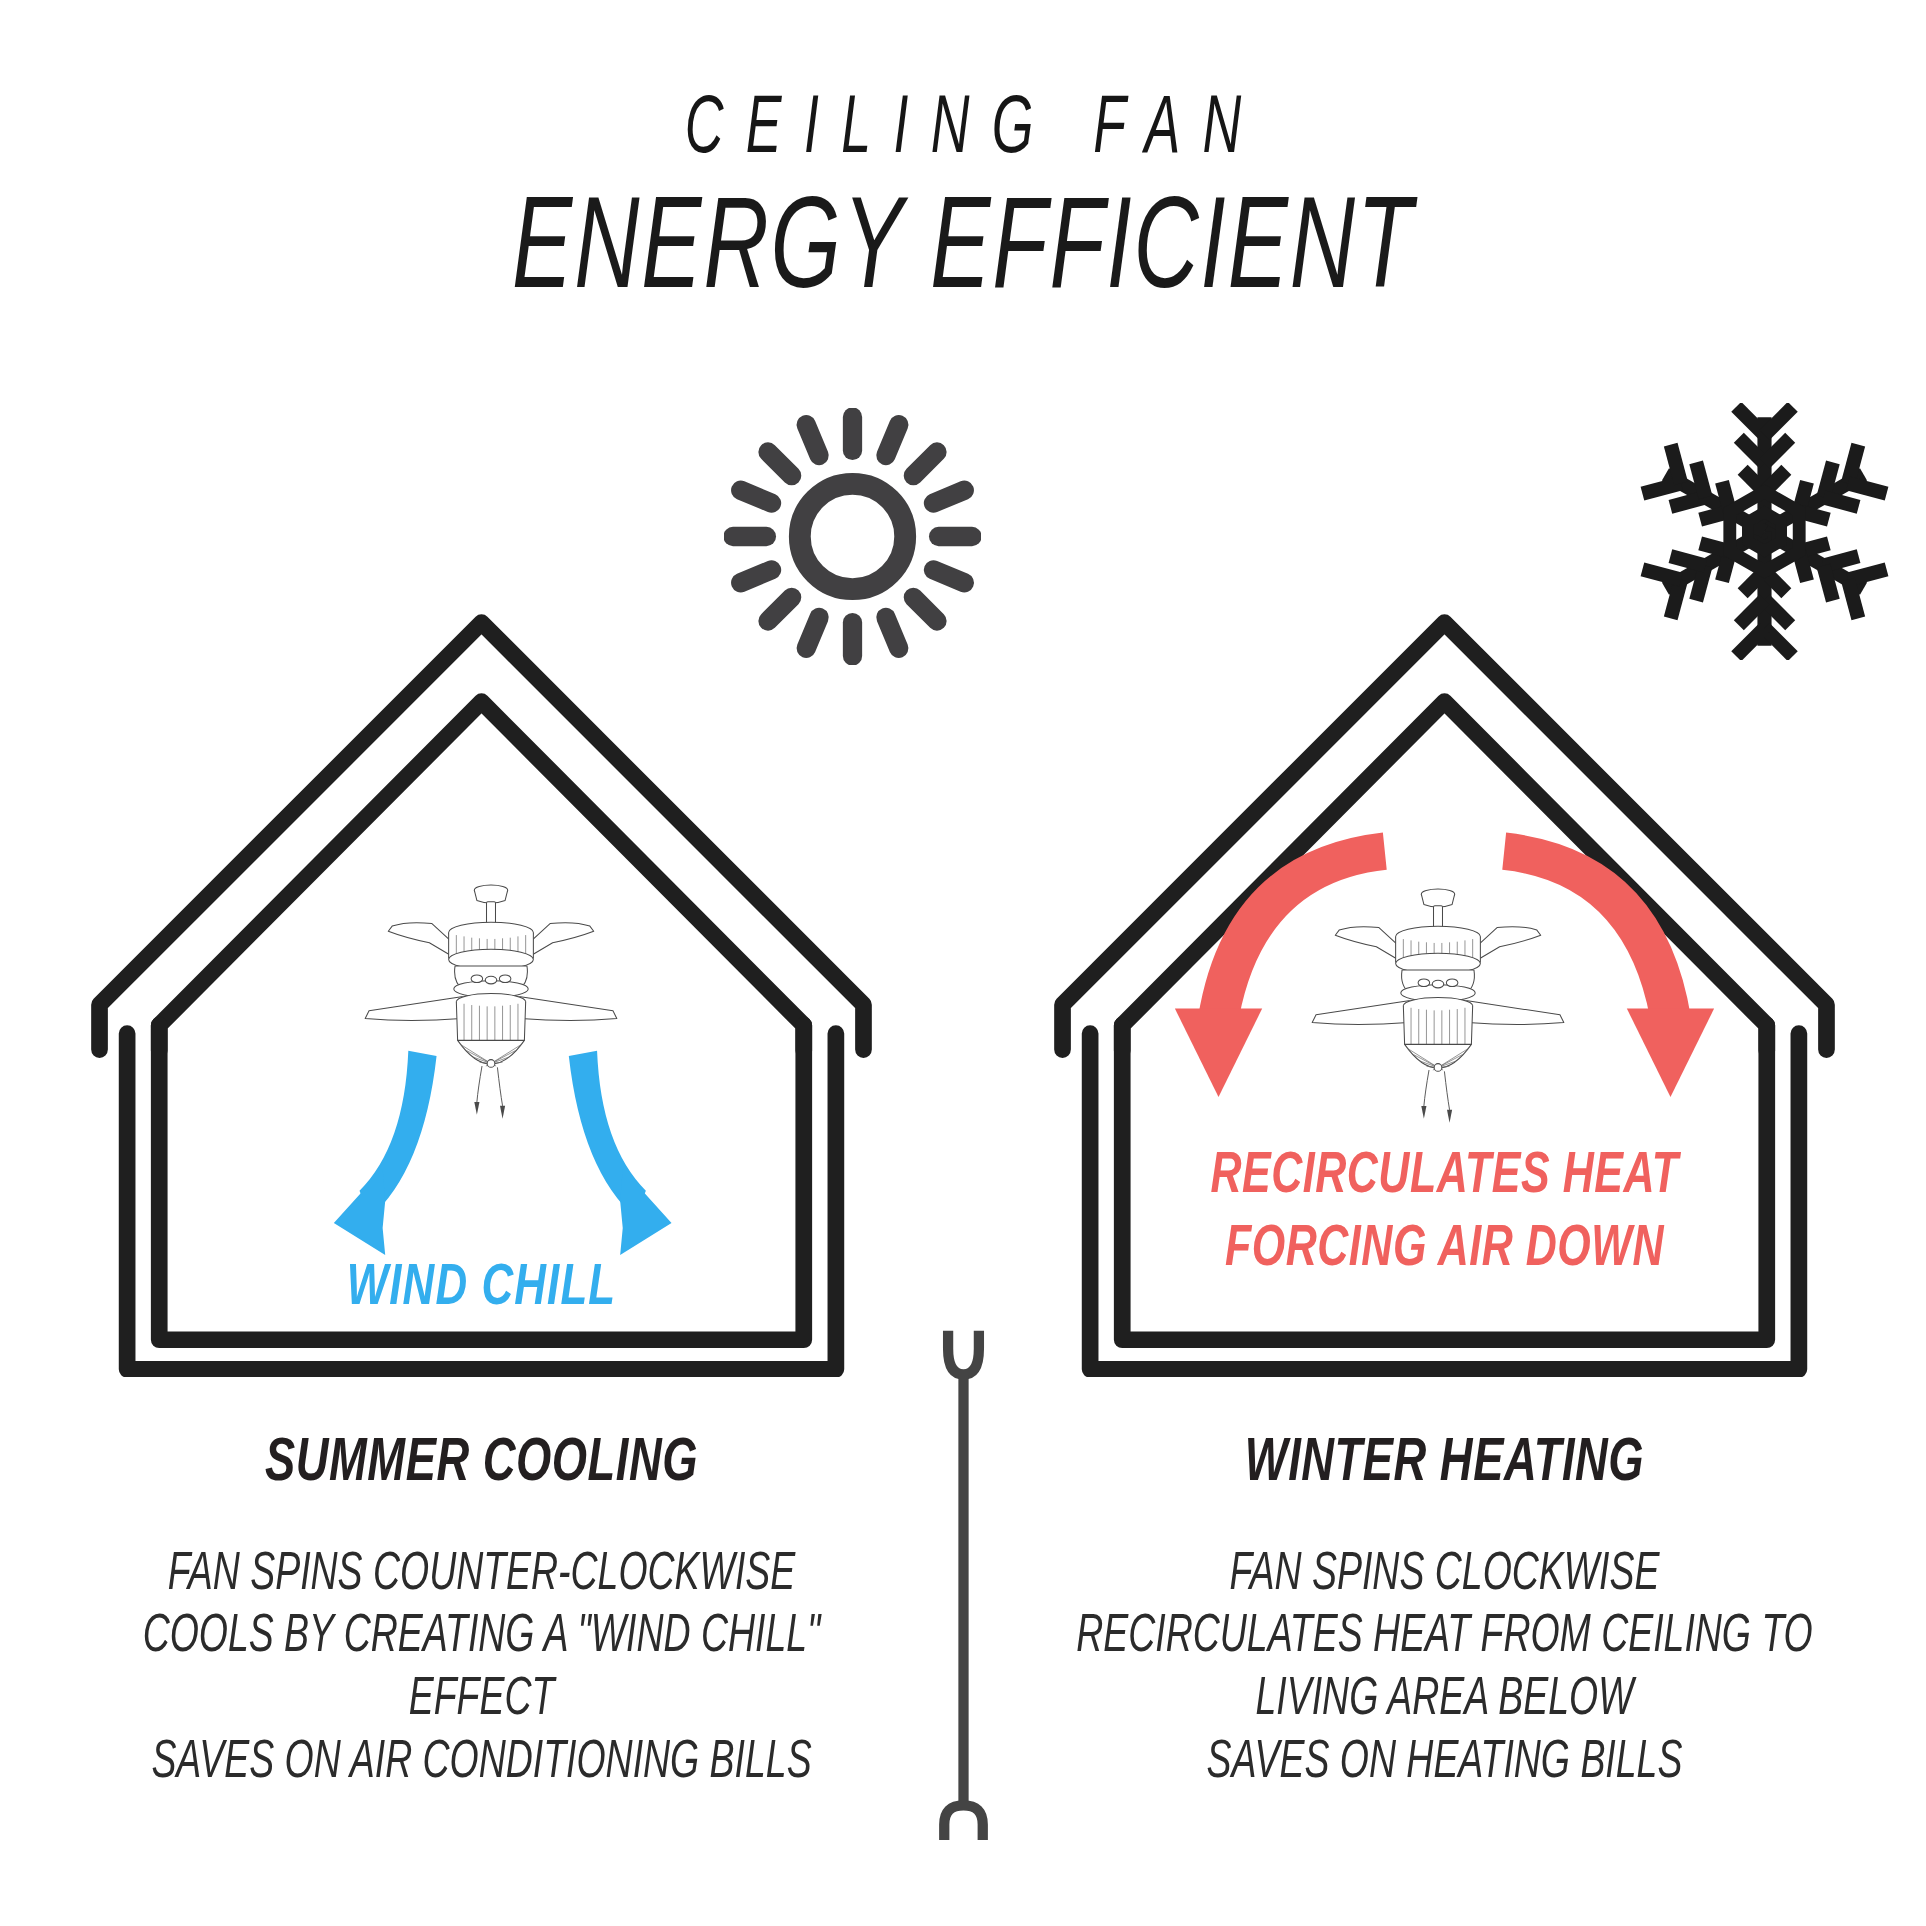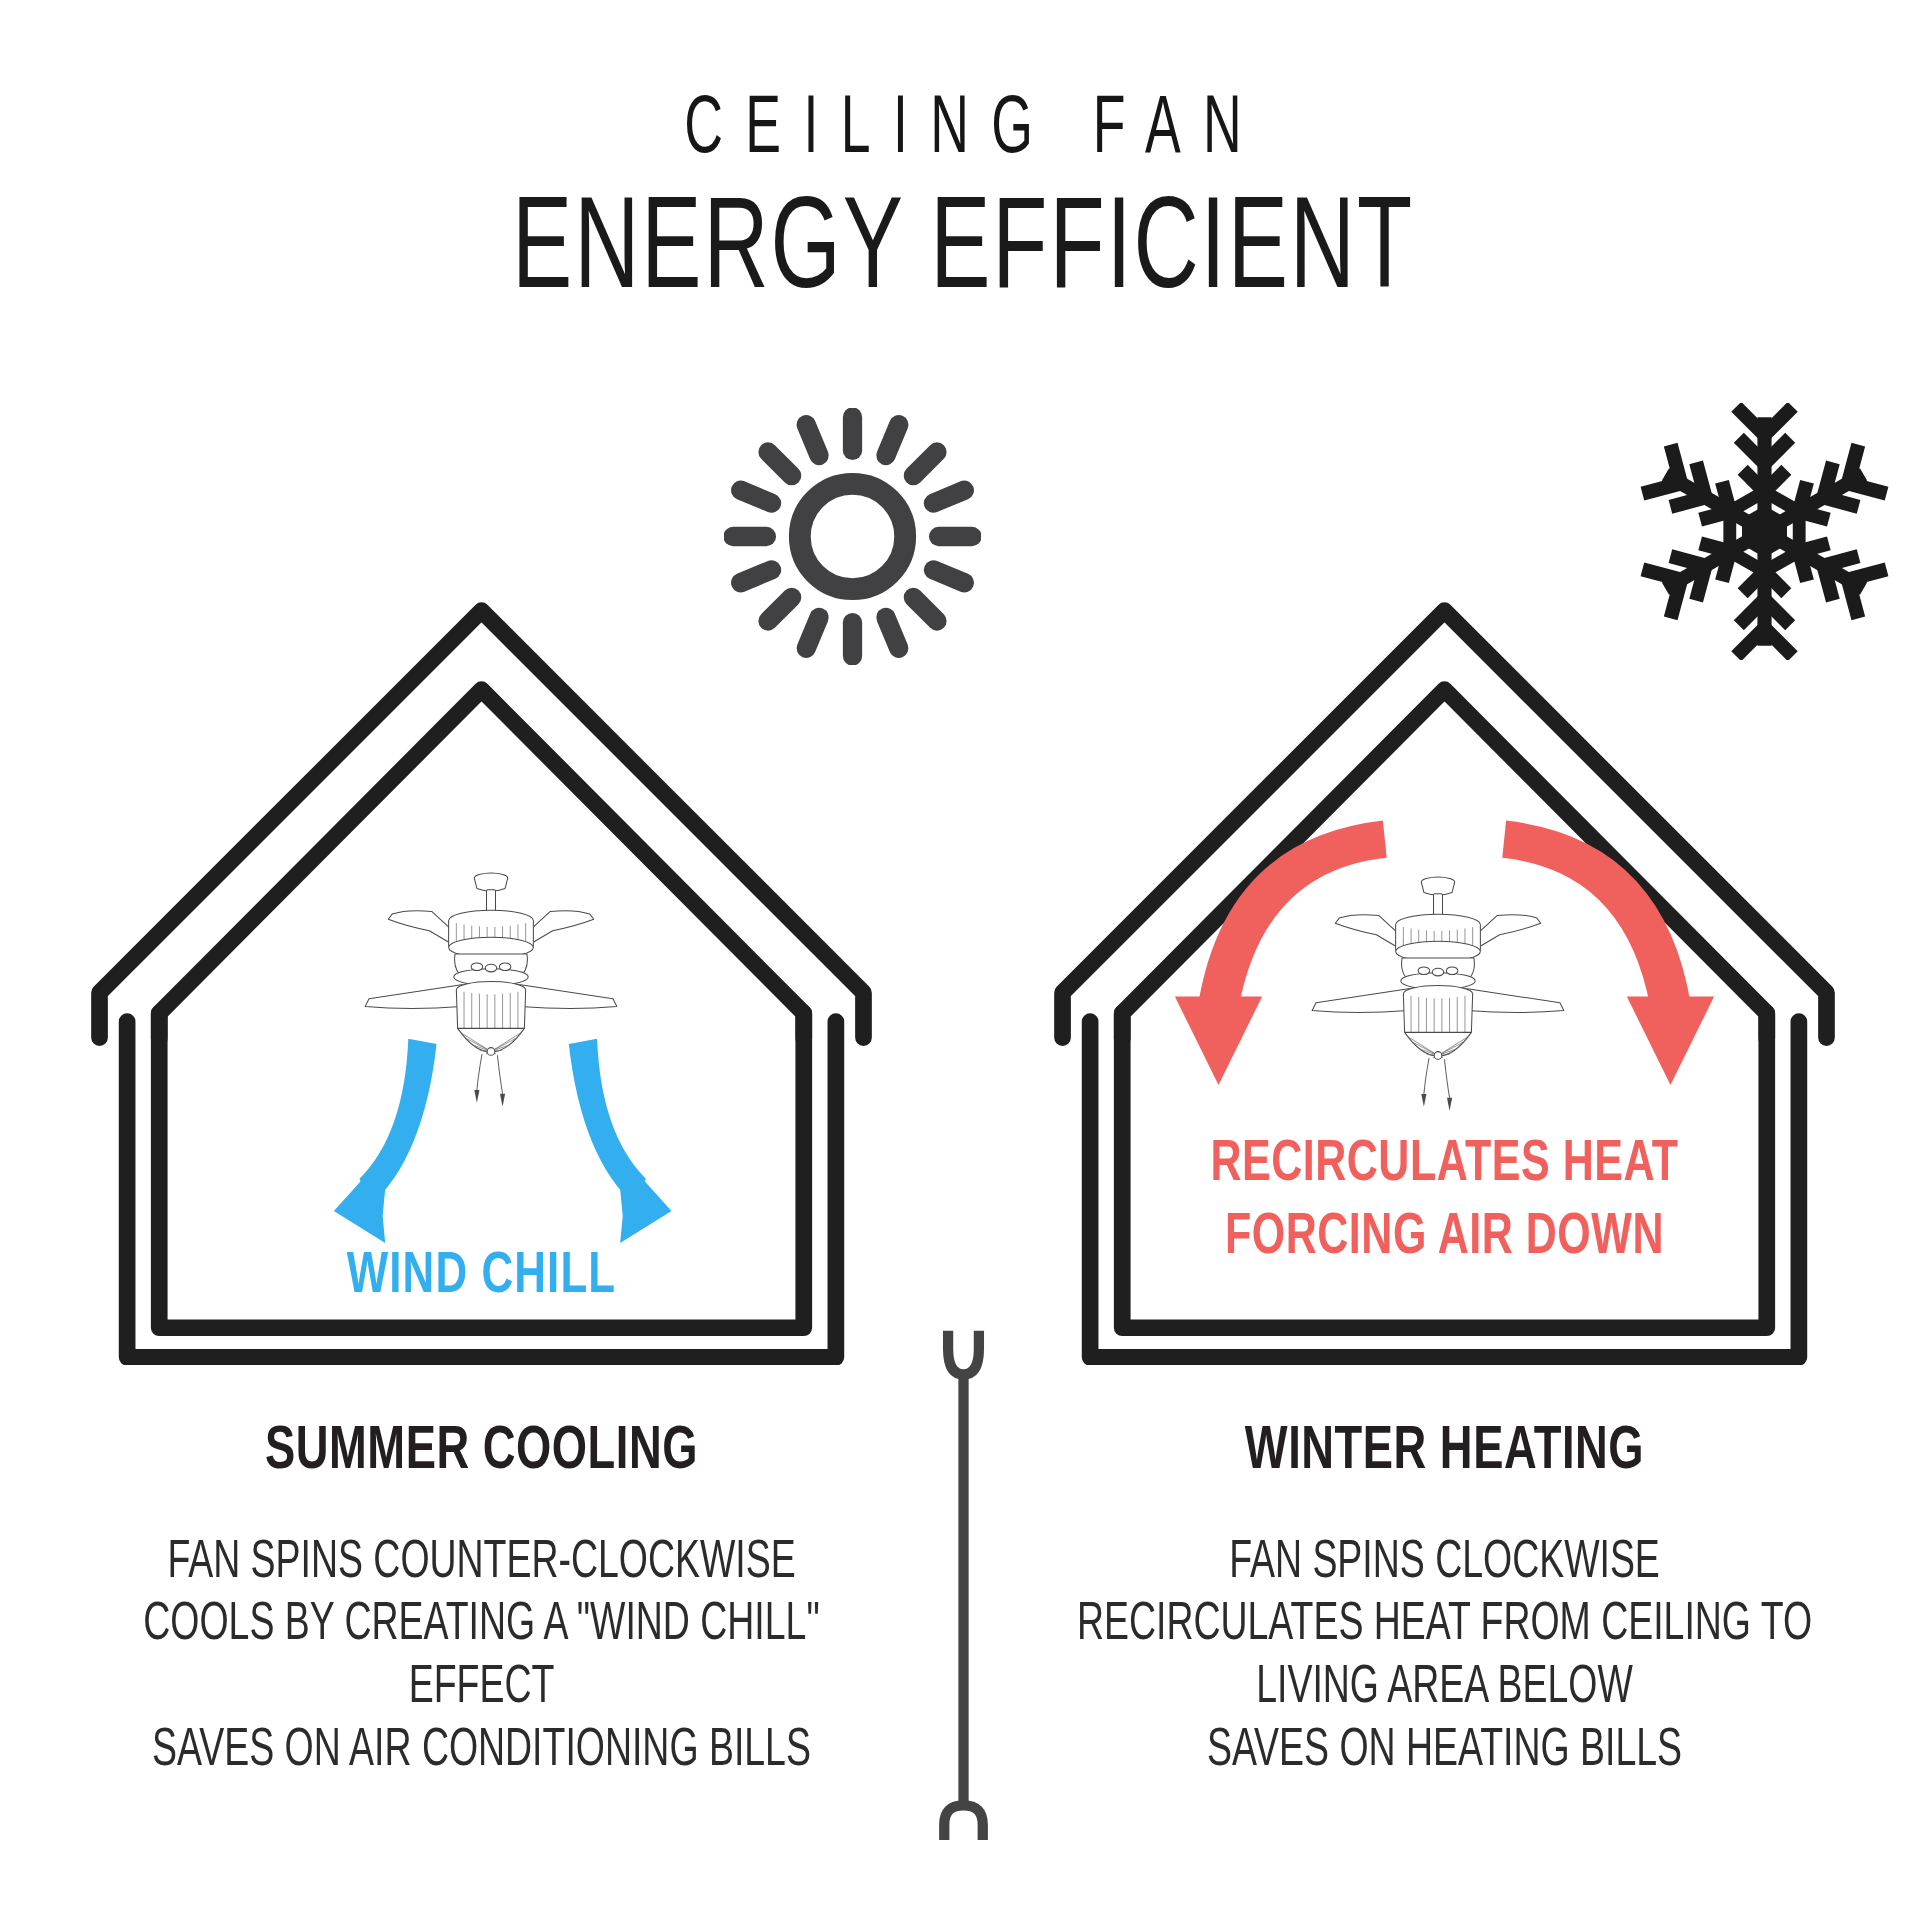--- a/index.html
+++ b/index.html
@@ -4,21 +4,21 @@
 <style>
   * { margin:0; padding:0; box-sizing:border-box; }
   html,body { background:#ffffff; }
   body {
     width:1926px; height:1926px;
     position:relative;
     font-family:"Liberation Sans", sans-serif;
     background:#ffffff;
     overflow:hidden;
   }
-  .stage { position:absolute; inset:0; }
+  .stage { position:absolute; inset:0;font-style:italic; }
 
   
   .eyebrow {
     position:absolute; top:76px; left:0; width:1926px;
     text-align:center;
     font-family:"Liberation Sans", sans-serif;
     font-size:67px;
     font-weight:300;
     letter-spacing:28px;
     color:#161616;
@@ -38,21 +38,21 @@
     transform:scaleX(0.74) scaleY(1.06);
     transform-origin:center top;
     white-space:nowrap;
   }
 
   
   .sun-icon  { position:absolute; left:724px; top:408px; width:257px; height:257px; }
   .snow-icon { position:absolute; left:1636px; top:403px; width:257px; height:257px; }
 
   
-  .panel { position:absolute; top:4px; width:963px; height:1464px; }
+  .panel { position:absolute; top:16px; width:963px; height:1464px; }
   .panel.left  { left:0; }
   .panel.right { left:963px; }
 
   .house-svg { position:absolute; left:0; top:0; width:963px; height:1361px; }
   .fan-svg   { position:absolute; width:398px; height:244px; }
   .panel.left  .fan-svg { left:292px; top:860px; }
   .panel.right .fan-svg { left:276px; top:864px; }
 
   .flow-svg { position:absolute; left:0; top:0; width:963px; height:1361px; pointer-events:none; }
 

